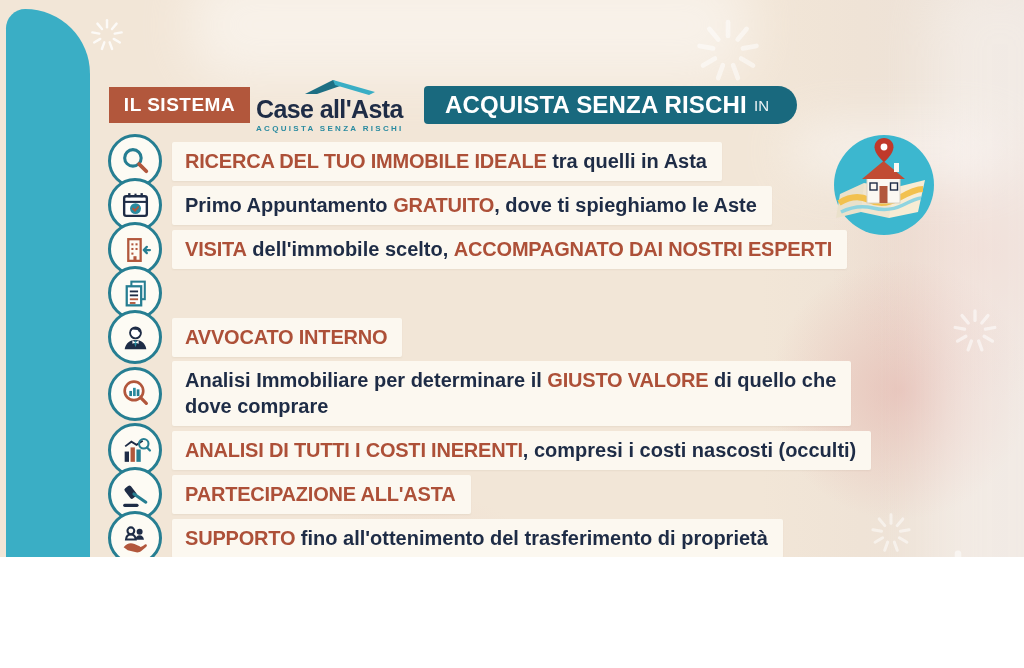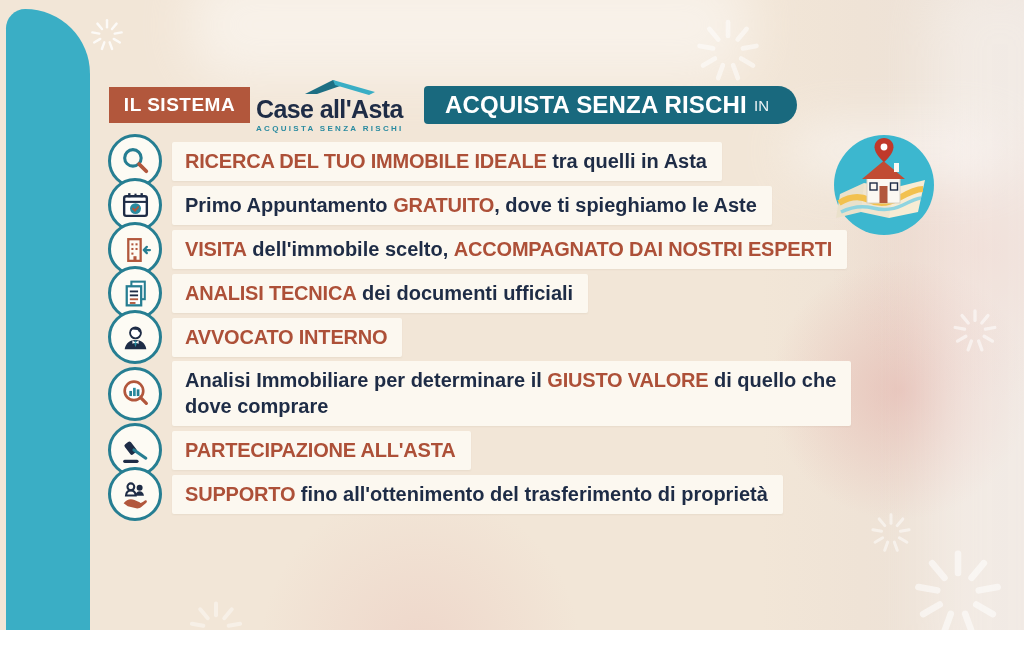--- a/index.html
+++ b/index.html
@@ -2,21 +2,21 @@
 <html><head>
 <meta charset="utf-8">
 <style>
   html,body{margin:0;padding:0;}
   body{
     width:1024px;height:668px;overflow:hidden;
     font-family:"Liberation Sans","DejaVu Sans",sans-serif;
     --accent:#ad5038;--navy:#1e2c46;--teal-dark:#19697e;--teal-side:#3aaec5;
     --circle:#267e92;--cream:#f1e5d6;--strip:#fcf8f0;--rust-box:#b2573c;
   }
-  .stage{position:relative;width:1024px;height:630px;overflow:hidden;
+  .stage{position:relative;width:1024px;height:557px;overflow:hidden;
     background:
       radial-gradient(circle at 900px 390px, rgba(226,173,166,.55), rgba(226,173,166,0) 130px),
       radial-gradient(circle at 980px 250px, rgba(233,190,180,.4), rgba(233,190,180,0) 150px),
       radial-gradient(circle at 420px 650px, rgba(231,186,178,.35), rgba(231,186,178,0) 160px),
       linear-gradient(90deg, #f2e6d7 0 760px, #efe3d6 860px, #ece2da 1024px);
   }
   .soft{position:absolute;background:#fff;filter:blur(26px);opacity:.45;border-radius:40px;}
   .soft.a{left:190px;top:-30px;width:560px;height:110px;}
   .soft.b{left:790px;top:128px;width:220px;height:46px;opacity:.55;}
   .soft.c{left:930px;top:-20px;width:140px;height:720px;opacity:.30;}
@@ -184,23 +184,20 @@
         <div class="icon-circle">
           <svg viewBox="0 0 32 32">
             <rect x="12" y="4.5" width="13" height="17" fill="#fff" stroke="#267e92" stroke-width="2"></rect>
             <rect x="7.5" y="9" width="14" height="18.5" fill="#fff" stroke="#267e92" stroke-width="2.2"></rect>
             <line x1="10.5" y1="14" x2="18.5" y2="14" stroke="#1e2c46" stroke-width="1.8"></line>
             <line x1="10.5" y1="17.8" x2="18.5" y2="17.8" stroke="#1e2c46" stroke-width="1.8"></line>
             <line x1="10.5" y1="21.6" x2="18.5" y2="21.6" stroke="#b2573c" stroke-width="1.8"></line>
             <line x1="10.5" y1="25.2" x2="16" y2="25.2" stroke="#b2573c" stroke-width="1.8"></line>
           </svg>
         </div>
-        <div class="strip">
-          <div class="line"><span class="seg-accent">ANALISI TECNICA</span><span class="seg-dark"> dei documenti ufficiali</span></div>
-        </div>
       </div>
       <div class="point">
         <div class="icon-circle">
           <svg viewBox="0 0 32 32">
             <circle cx="16" cy="11.5" r="5.3" fill="#fff" stroke="#1e2c46" stroke-width="1.8"></circle>
             <path d="M16 6.2a5.3 5.3 0 0 1 5.3 5.3l-1.8-.6-1.5-2.2-5.3-.4-2 2.6a5.3 5.3 0 0 1 5.3-4.7z" fill="#1e2c46"></path>
             <path d="M5.5 27.5c1-6.2 5.2-9 10.5-9s9.5 2.8 10.5 9z" fill="#1e2c46"></path>
             <path d="M16 18.5l1.6 2.2-1.6 4.8-1.6-4.8z" fill="#2a8ba0"></path>
             <path d="M13 18.8l3 2-3 1.2z" fill="#fff"></path>
             <path d="M19 18.8l-3 2 3 1.2z" fill="#fff"></path>
@@ -221,20 +218,35 @@
           </svg>
         </div>
         <div class="strip">
           <div class="line"><span class="seg-dark">Analisi Immobiliare per determinare il </span><span class="seg-accent">GIUSTO VALORE</span><span class="seg-dark"> di quello che</span></div>
           <div class="line"><span class="seg-dark">dove comprare</span></div>
         </div>
       </div>
       <div class="point">
         <div class="icon-circle">
           <svg viewBox="0 0 32 32">
+            <rect x="5.5" y="17" width="4.2" height="10" fill="#1e2c46"></rect>
+            <rect x="11.2" y="13" width="4.2" height="14" fill="#b2573c"></rect>
+            <rect x="16.9" y="15" width="4.2" height="12" fill="#267e92"></rect>
+            <path d="M6 12 L12 7.5 L17 10.5 L23 6.5" stroke="#1e2c46" stroke-width="1.8" fill="none"></path>
+            <circle cx="24" cy="9.5" r="4.6" fill="none" stroke="#267e92" stroke-width="2"></circle>
+            <line x1="27.2" y1="13" x2="30" y2="16" stroke="#267e92" stroke-width="2.2" stroke-linecap="round"></line>
+          </svg>
+        </div>
+        <div class="strip">
+          <div class="line"><span class="seg-accent">ANALISI DI TUTTI I COSTI INERENTI</span><span class="seg-dark">, compresi i costi nascosti (occulti)</span></div>
+        </div>
+      </div>
+      <div class="point">
+        <div class="icon-circle">
+          <svg viewBox="0 0 32 32">
             <rect x="7.5" y="7.5" width="7.5" height="12.5" rx="2" fill="#1e2c46" transform="rotate(-38 11.2 13.7)"></rect>
             <line x1="14.5" y1="15.5" x2="26" y2="23.5" stroke="#267e92" stroke-width="3" stroke-linecap="round"></line>
             <path d="M5.5 26.5h12" stroke="#1e2c46" stroke-width="3" stroke-linecap="round"></path>
           </svg>
         </div>
         <div class="strip">
           <div class="line"><span class="seg-accent">PARTECIPAZIONE ALL'ASTA</span></div>
         </div>
       </div>
       <div class="point">

